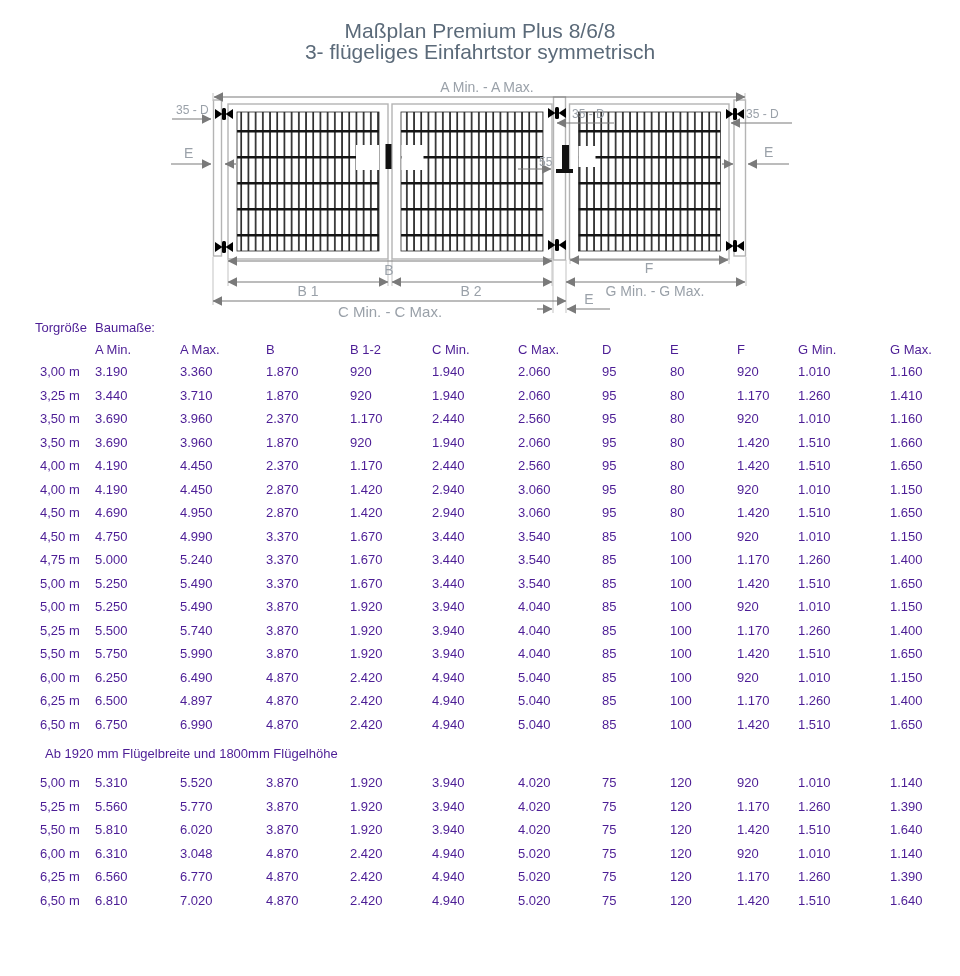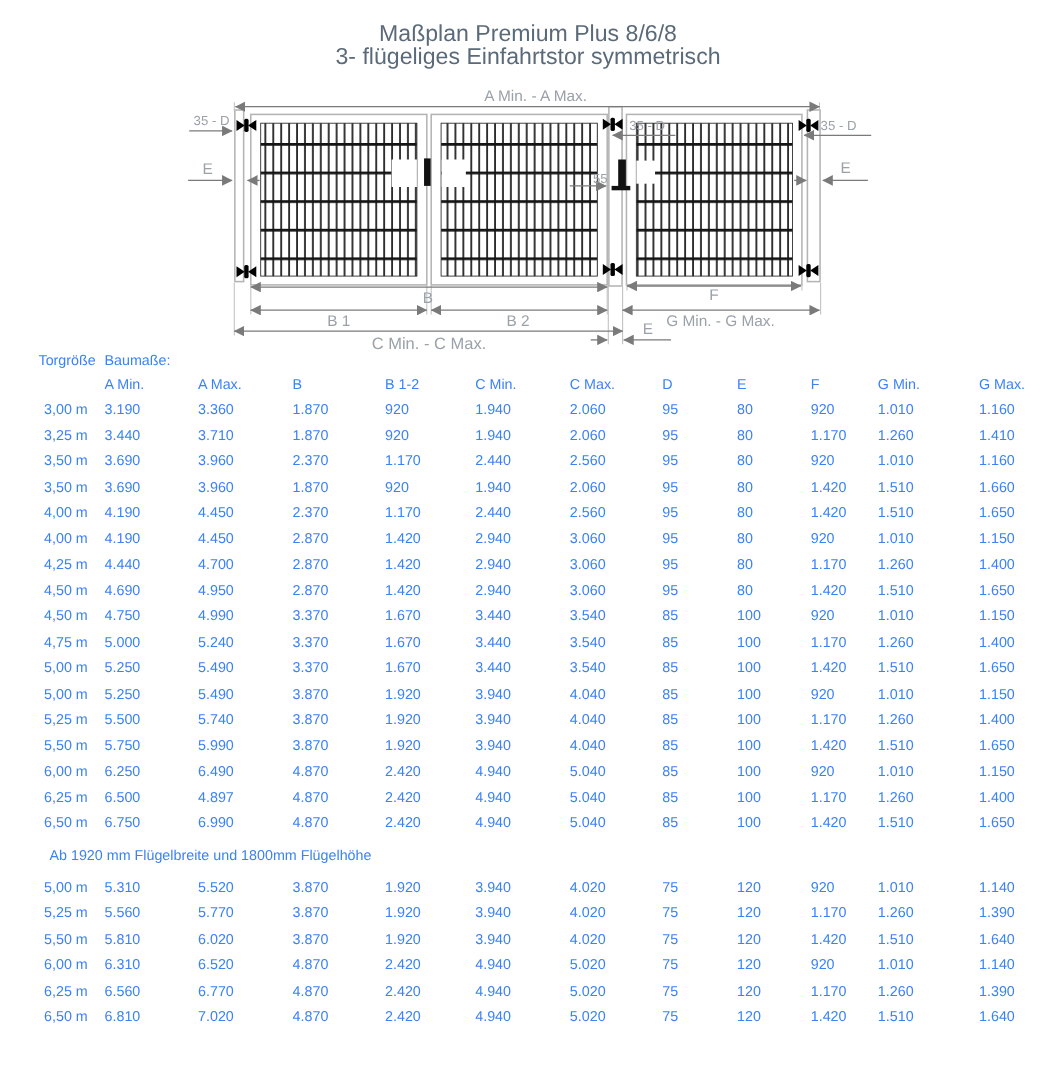--- a/index.html
+++ b/index.html
@@ -4,21 +4,21 @@
 <style>
   html,body{margin:0;padding:0;background:#ffffff;}
   .page{position:relative;width:960px;height:976px;background:#fff;overflow:hidden;
         font-family:"Liberation Sans",sans-serif;}
   .title{position:absolute;top:20px;left:0;width:960px;text-align:center;
          color:#5b6a79;font-size:21px;line-height:21px;}
   .drawing{position:absolute;top:0;left:0;}
   .dl{font-family:"Liberation Sans",sans-serif;font-size:12px;fill:#9aa1a9;}
   .dm{font-family:"Liberation Sans",sans-serif;font-size:14px;fill:#9aa1a9;}
   .dbig{font-family:"Liberation Sans",sans-serif;font-size:15px;fill:#9aa1a9;}
-  .tables{position:absolute;top:316px;left:35px;width:925px;color:#3b82f6;font-size:13px;}
+  .tables{position:absolute;top:316px;left:35px;width:925px;color:#4c1d95;font-size:13px;}
   table{border-collapse:collapse;table-layout:fixed;width:925px;}
   th,td{font-weight:normal;text-align:left;padding:0;white-space:nowrap;
         height:23.5px;vertical-align:middle;overflow:hidden;}
   thead th{height:22px;}
   td:first-child{padding-left:5px;}
   .note{margin-top:10px;margin-bottom:9px;height:16px;line-height:16px;padding-left:10px;}
   .c0{width:60px}.c1{width:85px}.c2{width:86px}.c3{width:84px}.c4{width:82px}.c5{width:86px}
   .c6{width:84px}.c7{width:68px}.c8{width:67px}.c9{width:61px}.c10{width:92px}.c11{width:70px}
 </style>
 </head>
@@ -253,34 +253,20 @@
             <td>1.420</td>
             <td>2.940</td>
             <td>3.060</td>
             <td>95</td>
             <td>80</td>
             <td>920</td>
             <td>1.010</td>
             <td>1.150</td>
           </tr>
           <tr>
-            <td>4,25 m</td>
-            <td>4.440</td>
-            <td>4.700</td>
-            <td>2.870</td>
-            <td>1.420</td>
-            <td>2.940</td>
-            <td>3.060</td>
-            <td>95</td>
-            <td>80</td>
-            <td>1.170</td>
-            <td>1.260</td>
-            <td>1.400</td>
-          </tr>
-          <tr>
             <td>4,50 m</td>
             <td>4.690</td>
             <td>4.950</td>
             <td>2.870</td>
             <td>1.420</td>
             <td>2.940</td>
             <td>3.060</td>
             <td>95</td>
             <td>80</td>
             <td>1.420</td>
@@ -472,21 +458,21 @@
             <td>4.020</td>
             <td>75</td>
             <td>120</td>
             <td>1.420</td>
             <td>1.510</td>
             <td>1.640</td>
           </tr>
           <tr>
             <td>6,00 m</td>
             <td>6.310</td>
-            <td>6.520</td>
+            <td>3.048</td>
             <td>4.870</td>
             <td>2.420</td>
             <td>4.940</td>
             <td>5.020</td>
             <td>75</td>
             <td>120</td>
             <td>920</td>
             <td>1.010</td>
             <td>1.140</td>
           </tr>

